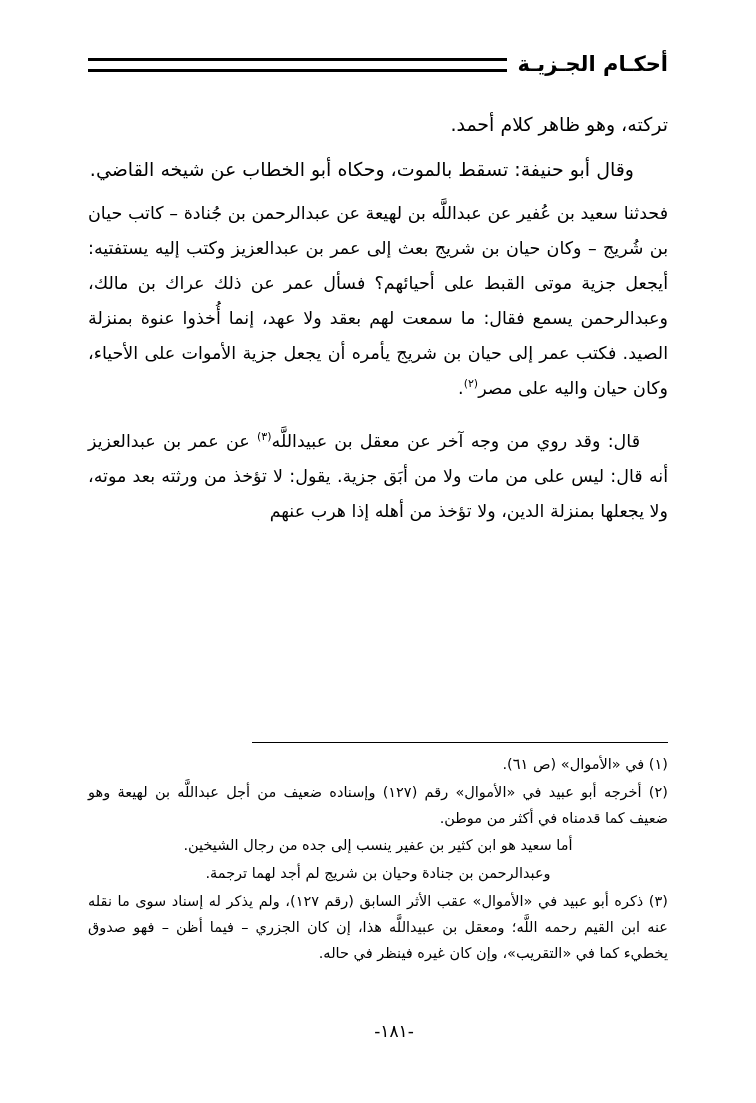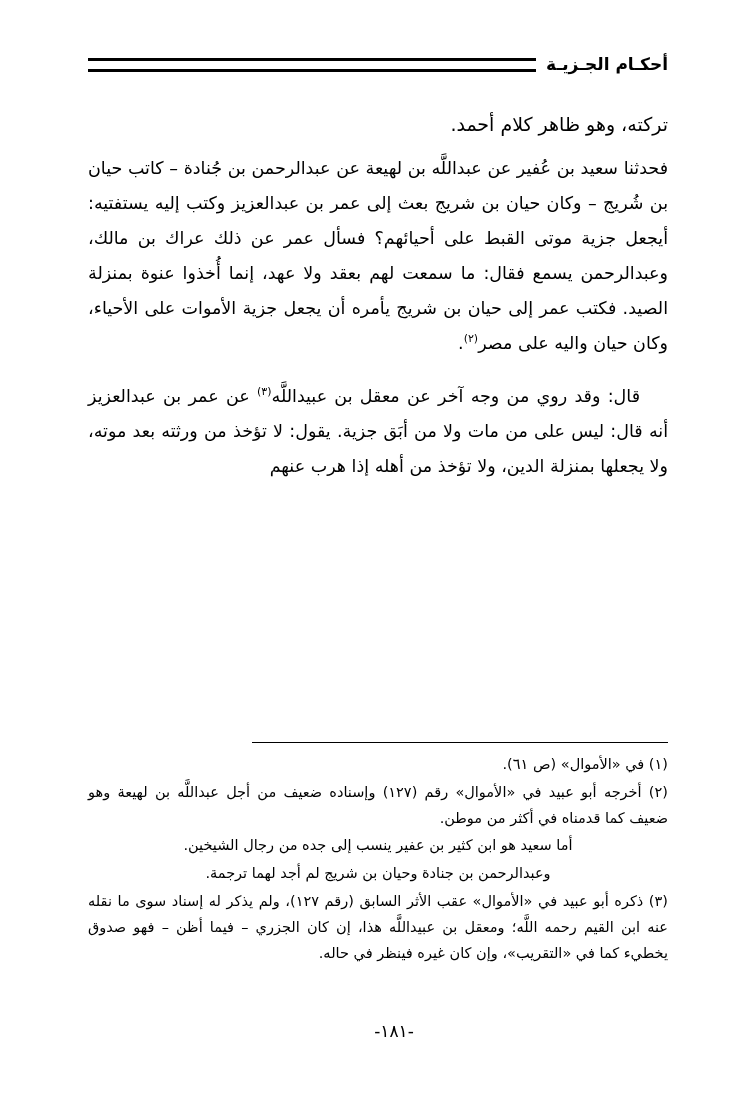--- a/index.html
+++ b/index.html
@@ -24,21 +24,21 @@
     top: 48px;
     right: 88px;
     left: 88px;
     height: 32px;
     display: flex;
     flex-direction: row;
     align-items: center;
     gap: 10px;
   }
   .header-title {
-    font-size: 17px;
+    font-size: 21px;
     font-weight: bold;
     white-space: nowrap;
     letter-spacing: 1px;
     color: #000;
     direction: rtl;
   }
   .header-rule {
     flex: 1 1 auto;
     height: 8px;
     border-top: 3px solid #000;
@@ -120,20 +120,23 @@
     <div class="header-title">أحكـام الجـزيـة</div>
     <div class="header-rule"></div>
   </div>
 
   <div class="body">
 
     <p class="para">
       <span>تركته، وهو ظاهر كلام أحمد.</span>
     </p>
 
+    <p class="para indent">
+      <span>وقال أبو حنيفة: تسقط بالموت، وحكاه أبو الخطاب عن شيخه القاضي.</span>
+    </p>
 
 
     <p class="para quote">
       <span>فحدثنا سعيد بن عُفير عن عبداللَّه بن لهيعة عن عبدالرحمن بن جُنادة – كاتب حيان بن شُريج – وكان حيان بن شريج بعث إلى عمر بن عبدالعزيز وكتب إليه يستفتيه: أيجعل جزية موتى القبط على أحيائهم؟ فسأل عمر عن ذلك عراك بن مالك، وعبدالرحمن يسمع فقال: ما سمعت لهم بعقد ولا عهد، إنما أُخذوا عنوة بمنزلة الصيد. فكتب عمر إلى حيان بن شريج يأمره أن يجعل جزية الأموات على الأحياء، وكان حيان واليه على مصر</span><sup class="note">(٢)</sup><span>.</span>
     </p>
 
     <p class="para quote indent sp-top">
       <span>قال: وقد روي من وجه آخر عن معقل بن عبيداللَّه</span><sup class="note">(٣)</sup><span> عن عمر بن عبدالعزيز أنه قال: ليس على من مات ولا من أبَق جزية. يقول: لا تؤخذ من ورثته بعد موته، ولا يجعلها بمنزلة الدين، ولا تؤخذ من أهله إذا هرب عنهم</span>
     </p>
 

